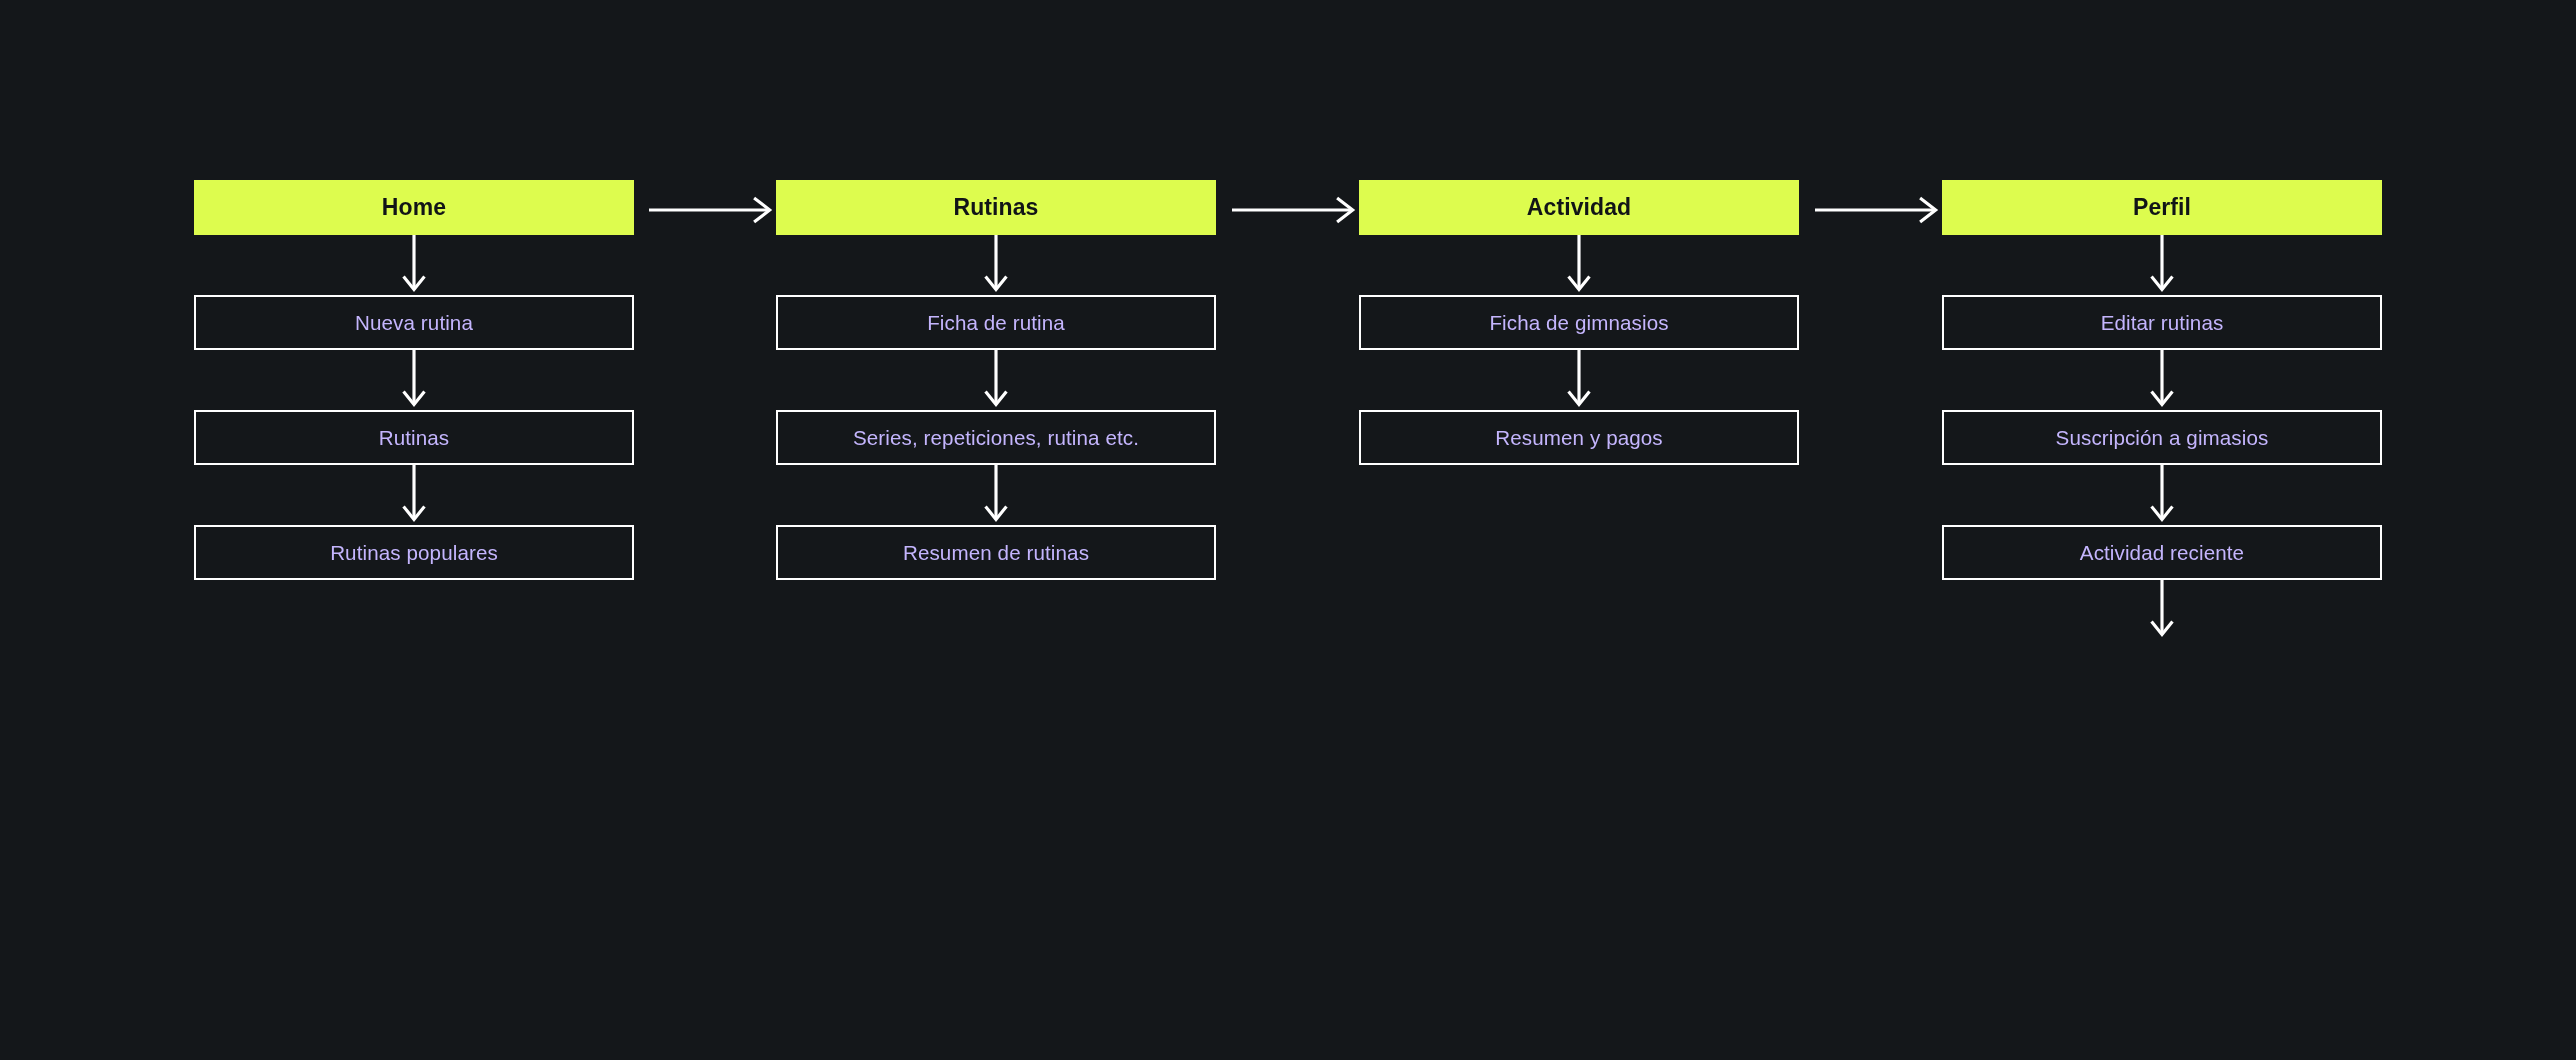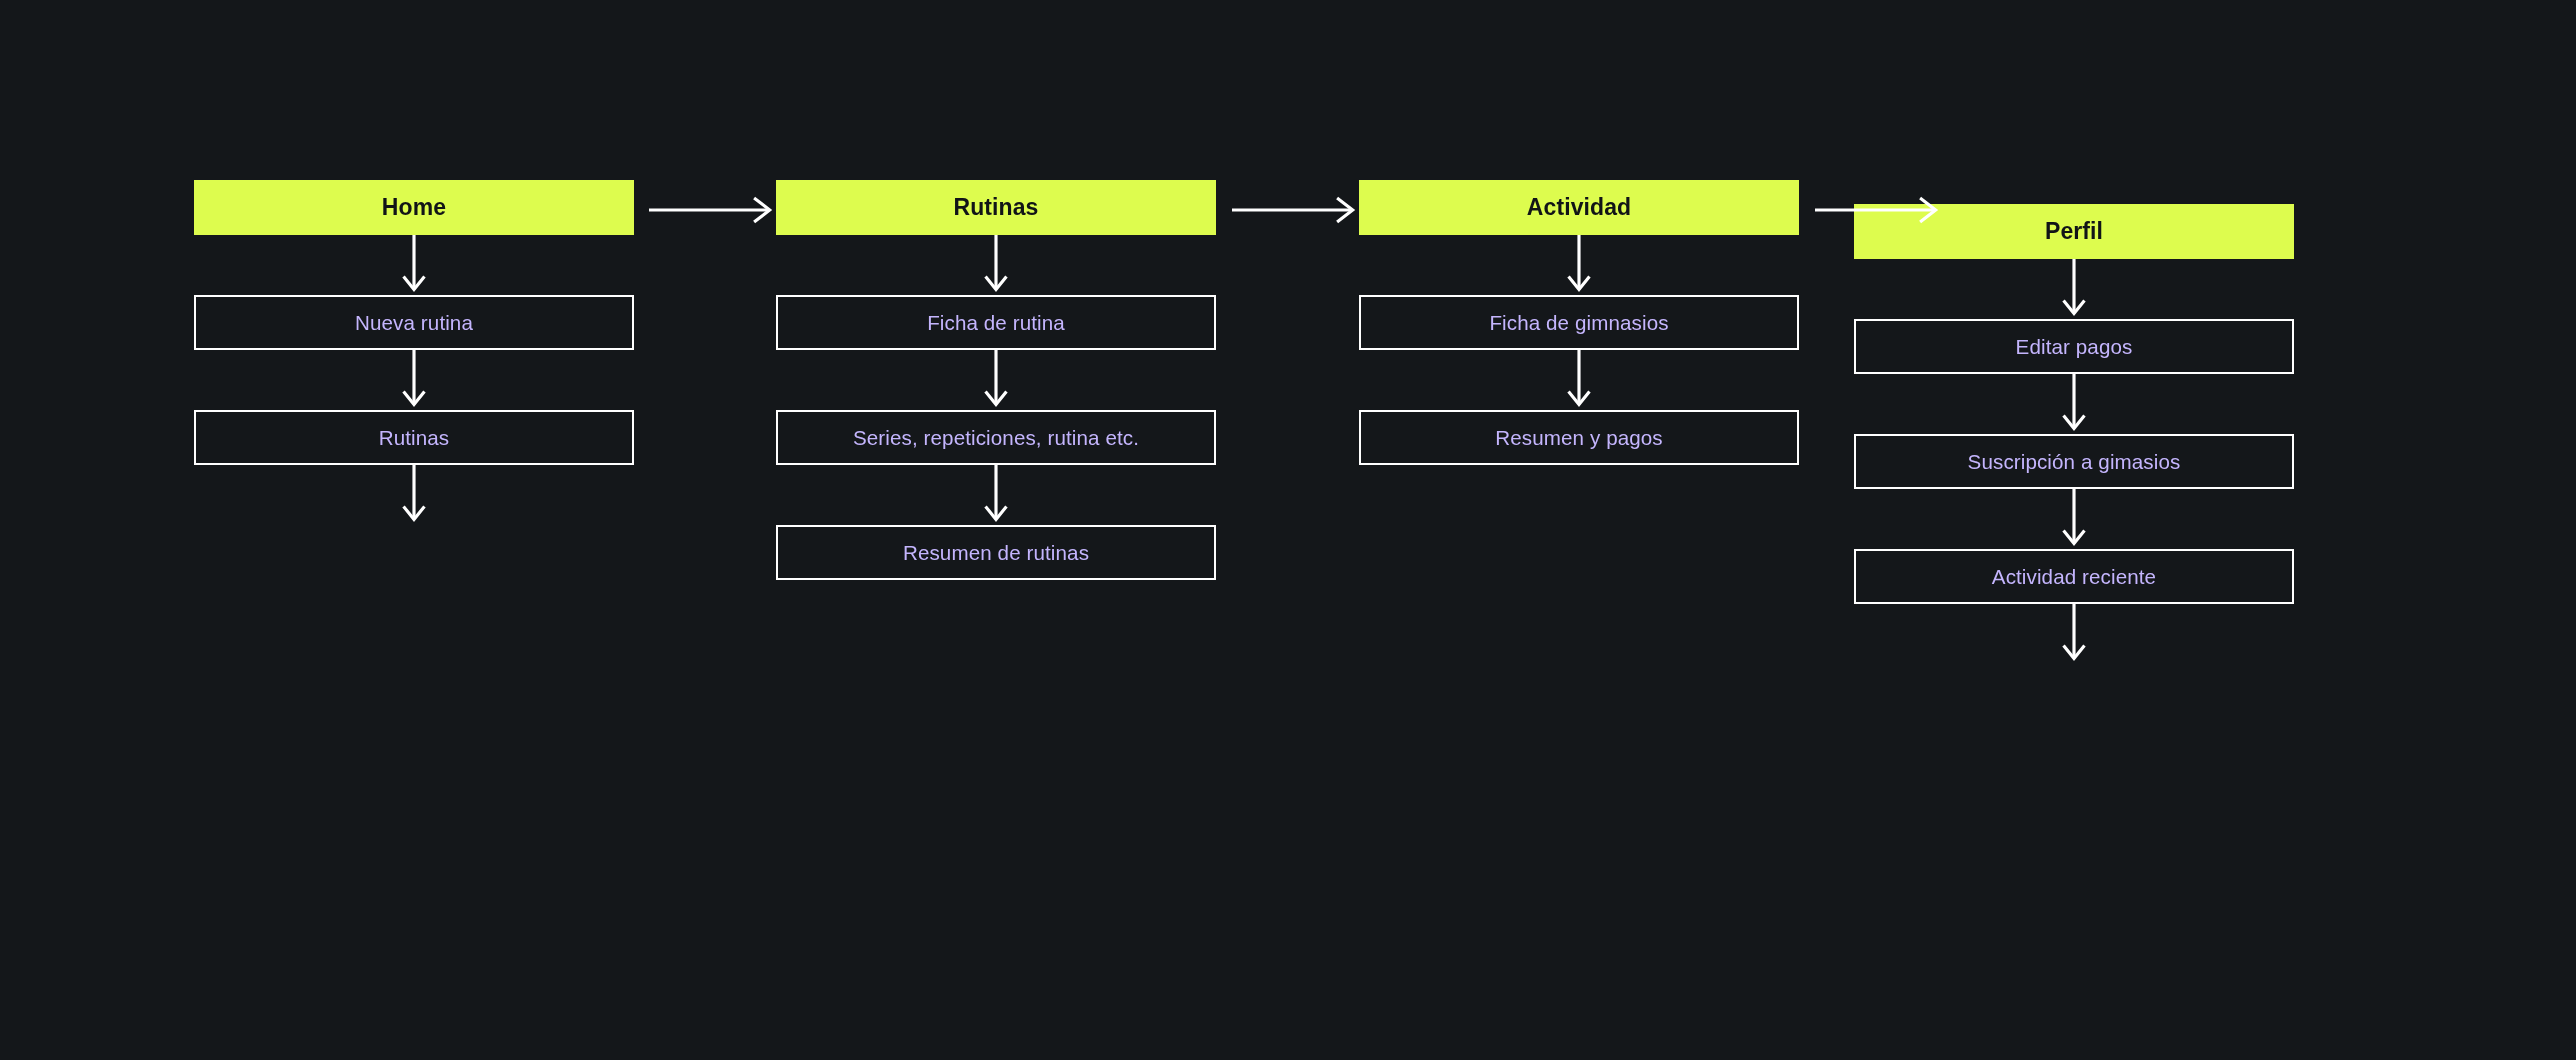--- a/index.html
+++ b/index.html
@@ -26,21 +26,21 @@
     position: absolute;
     top: 180px;
     width: 440px;
     display: flex;
     flex-direction: column;
     align-items: stretch;
   }
   .col-0 { left: 194px; }
   .col-1 { left: 776px; }
   .col-2 { left: 1359px; }
-  .col-3 { left: 1854px; margin-top: 24px; }
+  .col-3 { left: 1942px; }
 
   
   .node {
     box-sizing: border-box;
     width: 440px;
     height: 55px;
     display: flex;
     align-items: center;
     justify-content: center;
     text-align: center;
@@ -114,20 +114,21 @@
 
     <div class="node child">Rutinas</div>
 
     <div class="varrow">
       <svg width="24" height="60" viewBox="0 0 30 76">
         <line x1="15" y1="0" x2="15" y2="66" stroke="#ffffff" stroke-width="4"></line>
         <polyline points="3,54 15,69 27,54" fill="none" stroke="#ffffff" stroke-width="4" stroke-linecap="square" stroke-linejoin="miter"></polyline>
       </svg>
     </div>
 
+    <div class="node child">Rutinas populares</div>
   </div>
 
   <div class="column col-1">
     <div class="node header">Rutinas</div>
 
     <div class="varrow">
       <svg width="24" height="60" viewBox="0 0 30 76">
         <line x1="15" y1="0" x2="15" y2="66" stroke="#ffffff" stroke-width="4"></line>
         <polyline points="3,54 15,69 27,54" fill="none" stroke="#ffffff" stroke-width="4" stroke-linecap="square" stroke-linejoin="miter"></polyline>
       </svg>
@@ -179,21 +180,21 @@
   <div class="column col-3">
     <div class="node header">Perfil</div>
 
     <div class="varrow">
       <svg width="24" height="60" viewBox="0 0 30 76">
         <line x1="15" y1="0" x2="15" y2="66" stroke="#ffffff" stroke-width="4"></line>
         <polyline points="3,54 15,69 27,54" fill="none" stroke="#ffffff" stroke-width="4" stroke-linecap="square" stroke-linejoin="miter"></polyline>
       </svg>
     </div>
 
-    <div class="node child">Editar pagos</div>
+    <div class="node child">Editar rutinas</div>
 
     <div class="varrow">
       <svg width="24" height="60" viewBox="0 0 30 76">
         <line x1="15" y1="0" x2="15" y2="66" stroke="#ffffff" stroke-width="4"></line>
         <polyline points="3,54 15,69 27,54" fill="none" stroke="#ffffff" stroke-width="4" stroke-linecap="square" stroke-linejoin="miter"></polyline>
       </svg>
     </div>
 
     <div class="node child">Suscripción a gimasios</div>
 

